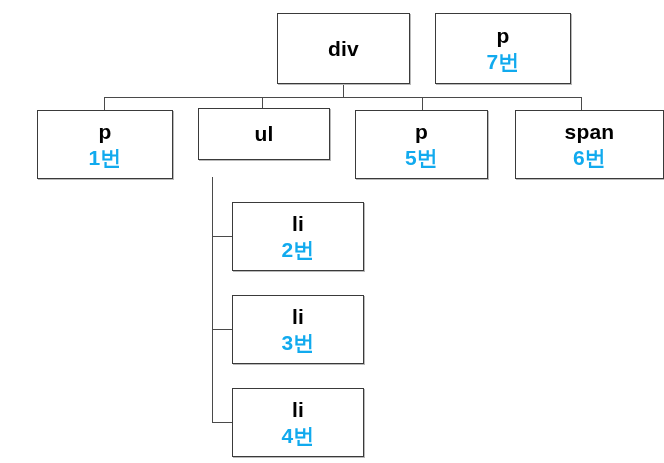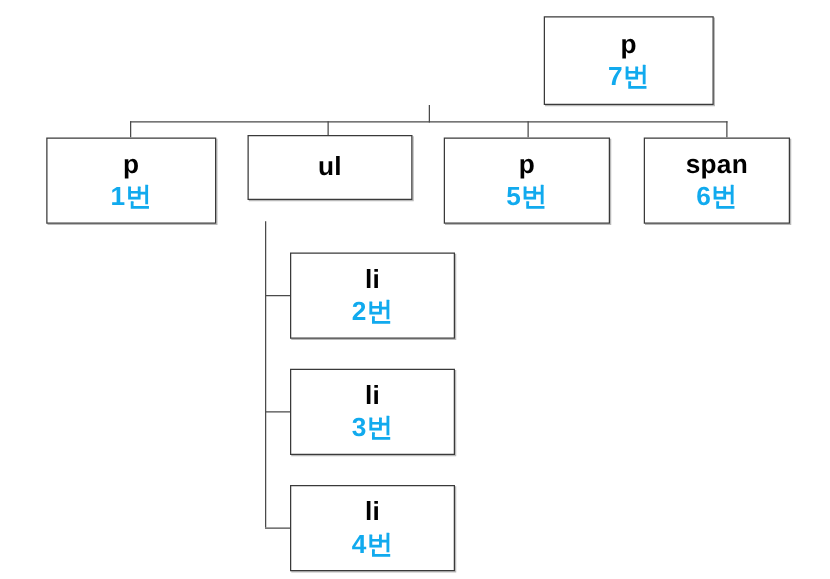--- a/index.html
+++ b/index.html
@@ -64,41 +64,44 @@
   <div class="edge v" style="left:104px; top:97px; height:13px;"></div>
   <div class="edge v" style="left:262px; top:97px; height:11px;"></div>
   <div class="edge v" style="left:422px; top:97px; height:13px;"></div>
   <div class="edge v" style="left:581px; top:97px; height:13px;"></div>
 
   <div class="edge v" style="left:212px; top:177px; height:245px;"></div>
   <div class="edge h" style="left:212px; top:236px; width:20px;"></div>
   <div class="edge h" style="left:212px; top:329px; width:20px;"></div>
   <div class="edge h" style="left:212px; top:422px; width:20px;"></div>
 
+  <div class="node single" style="left:277px; top:13px; width:133px; height:71px;">
+    <span class="tag">div</span>
+  </div>
 
   <div class="node" style="left:435px; top:13px; width:136px; height:71px;">
     <span class="tag">p</span>
     <span class="num">7번</span>
   </div>
 
   <div class="node" style="left:37px; top:110px; width:136px; height:69px;">
     <span class="tag">p</span>
     <span class="num">1번</span>
   </div>
 
   <div class="node single" style="left:198px; top:108px; width:132px; height:52px;">
     <span class="tag">ul</span>
   </div>
 
   <div class="node" style="left:355px; top:110px; width:133px; height:69px;">
     <span class="tag">p</span>
     <span class="num">5번</span>
   </div>
 
-  <div class="node" style="left:515px; top:110px; width:117px; height:69px;">
+  <div class="node" style="left:515px; top:110px; width:149px; height:69px;">
     <span class="tag">span</span>
     <span class="num">6번</span>
   </div>
 
   <div class="node" style="left:232px; top:202px; width:132px; height:69px;">
     <span class="tag">li</span>
     <span class="num">2번</span>
   </div>
 
   <div class="node" style="left:232px; top:295px; width:132px; height:69px;">

